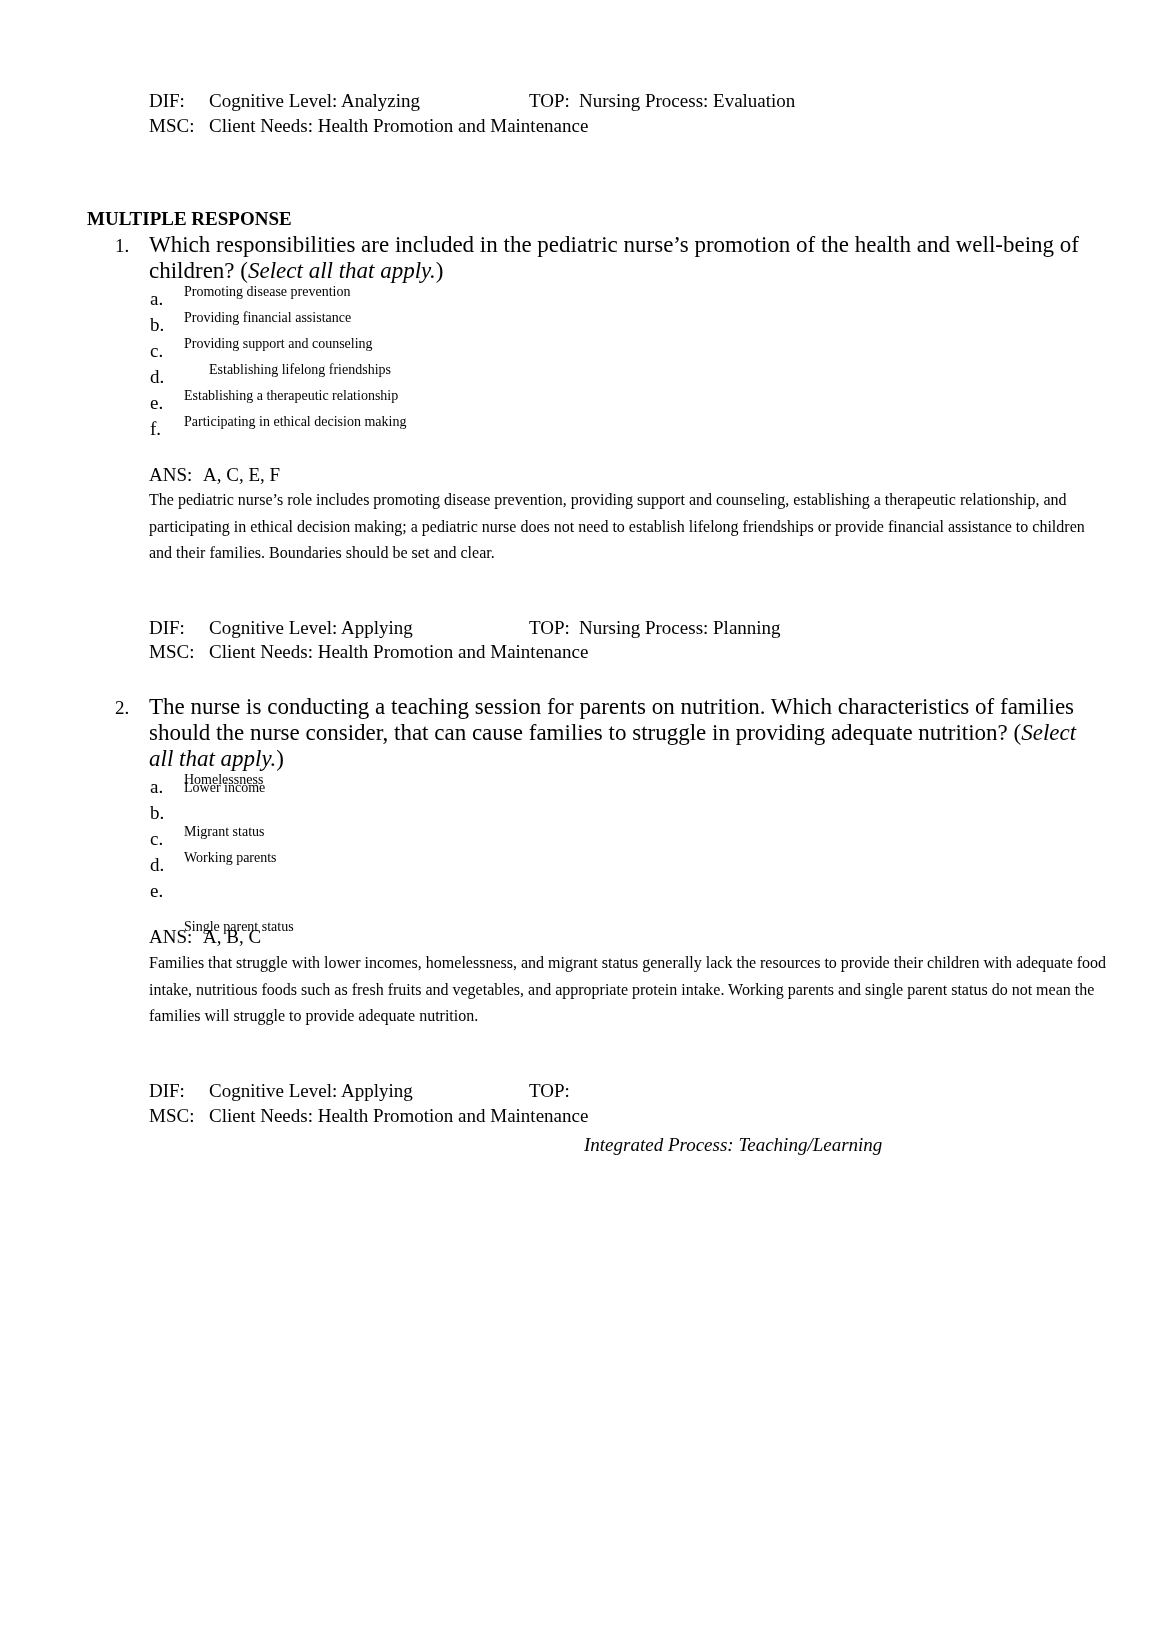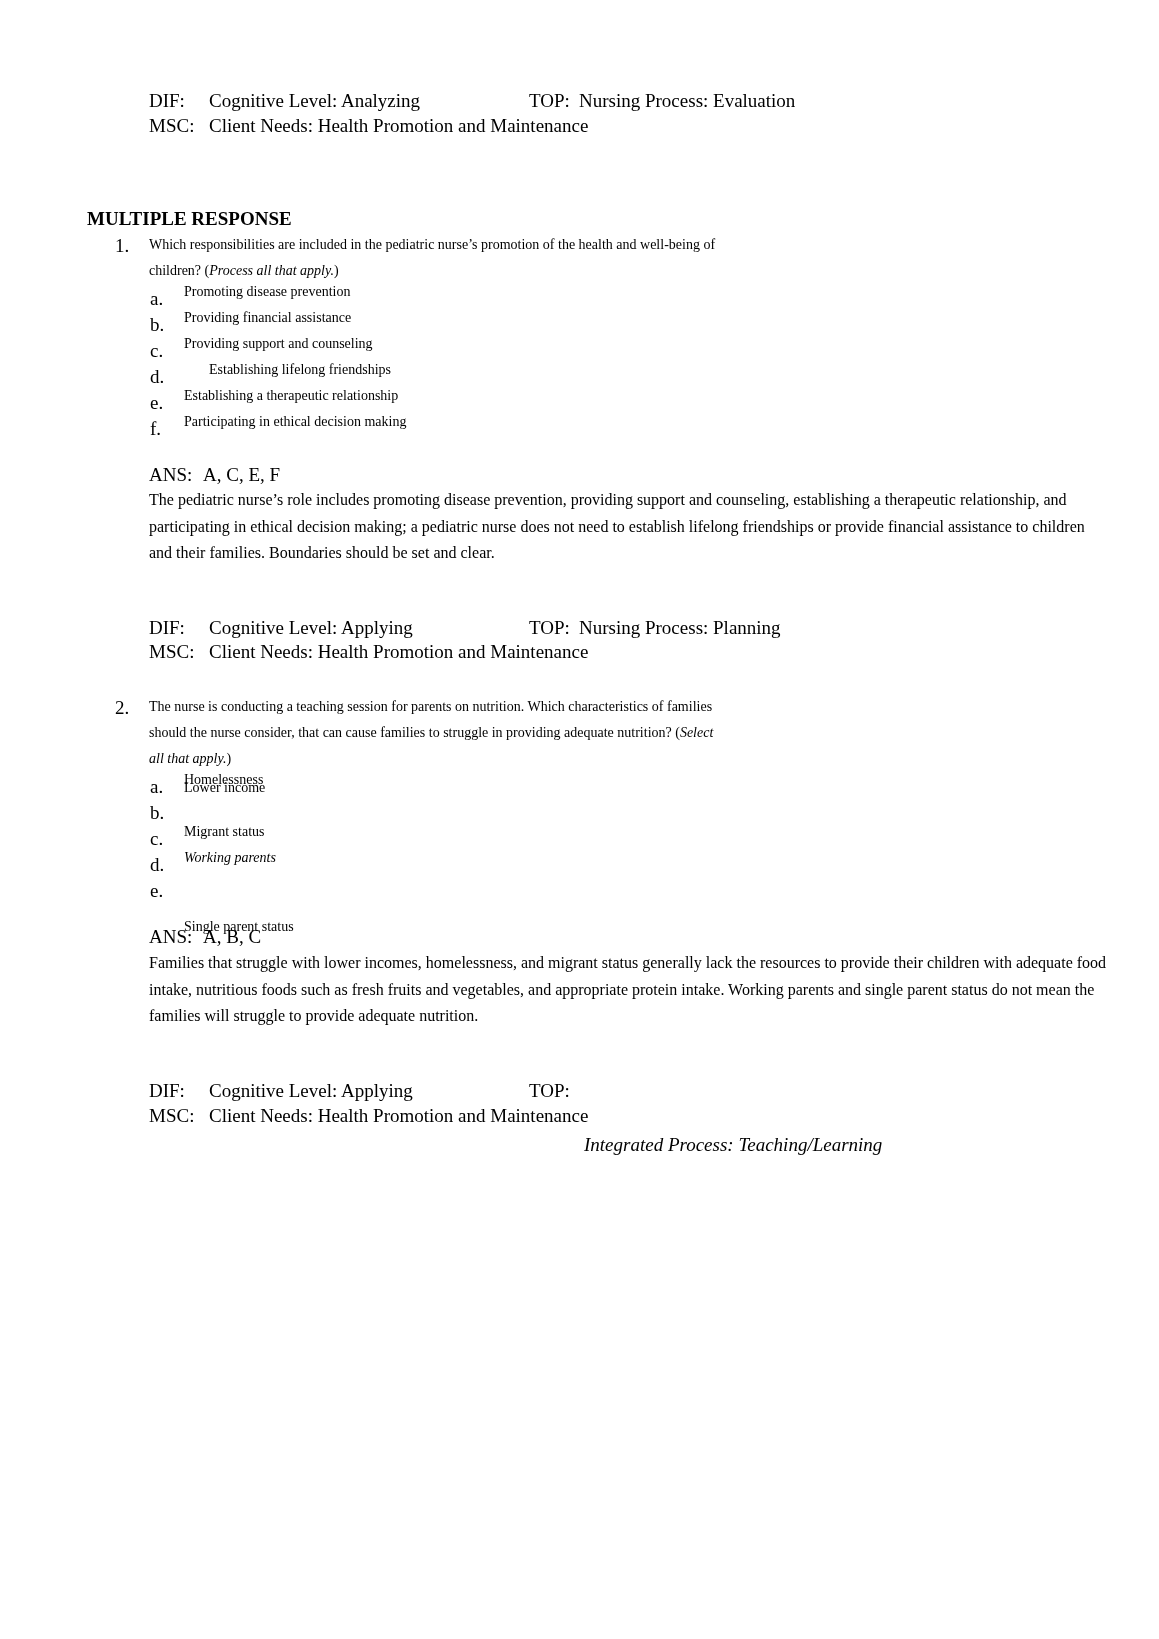--- a/index.html
+++ b/index.html
@@ -2,21 +2,21 @@
 <html><head>
 <meta charset="utf-8">
 <style>
   html, body { margin: 0; padding: 0; background: #ffffff; }
   body {
     width: 1159px; height: 1639px; position: relative; overflow: hidden;
     font-family: "Liberation Serif", "DejaVu Serif", serif; color: #000;
   }
   .abs { position: absolute; white-space: nowrap; }
   .meta { font-size: 19px; line-height: 24px; }
-  .q { font-size: 14px; line-height: 26px; }
+  .q { font-size: 23px; line-height: 26px; }
   .small { font-size: 19px; }
   .hdr { font-size: 19px; font-weight: bold; }
   .para { position: absolute; left: 149px; width: 960px; font-size: 16px; line-height: 26.5px; }
   .opt-letter { position: absolute; font-size: 19px; }
   .opt-text { position: absolute; font-size: 14px; white-space: nowrap; }
   i { font-style: italic; }
 </style>
 </head>
 <body>
 
@@ -27,21 +27,21 @@
   <span class="abs meta" style="left:579px;top:89px;">Nursing Process: Evaluation</span>
   <span class="abs meta" style="left:149px;top:114px;">MSC:</span>
   <span class="abs meta" style="left:209px;top:114px;">Client Needs: Health Promotion and Maintenance</span>
 </div>
 
 <div class="abs hdr" style="left:87px;top:183px;margin-top:25px;">MULTIPLE RESPONSE</div>
 
 <div>
   <span class="abs small" style="left:115px;top:235px;">1.</span>
   <span class="abs q" style="left:149px;top:232px;">Which responsibilities are included in the pediatric nurse’s promotion of the health and well-being of</span>
-  <span class="abs q" style="left:149px;top:258px;"><span>children? (</span><i>Process all that apply.</i><span>)</span></span>
+  <span class="abs q" style="left:149px;top:258px;"><span>children? (</span><i>Select all that apply.</i><span>)</span></span>
 
   <div>
     <div>
         <span class="opt-letter" style="left:150px;top:288px;">a.</span>
         <span class="opt-text" style="left:184px;top:284px;">Promoting disease prevention</span>
       </div>
     <div>
         <span class="opt-letter" style="left:150px;top:314px;">b.</span>
         <span class="opt-text" style="left:184px;top:310px;">Providing financial assistance</span>
       </div>
@@ -89,21 +89,21 @@
     <div>
         <span class="opt-letter" style="left:150px;top:802px;">b.</span>
         <span class="opt-text" style="left:184px;top:780px;">Lower income</span>
       </div>
     <div>
         <span class="opt-letter" style="left:150px;top:828px;">c.</span>
         <span class="opt-text" style="left:184px;top:824px;font-family:Liberation Serif, serif;">Migrant status</span>
       </div>
     <div>
         <span class="opt-letter" style="left:150px;top:854px;">d.</span>
-        <span class="opt-text" style="left:184px;top:850px;font-style:italic;">Working parents</span>
+        <span class="opt-text" style="left:184px;top:850px;">Working parents</span>
       </div>
     <div>
         <span class="opt-letter" style="left:150px;top:880px;">e.</span>
         <span class="opt-text" style="left:184px;top:876px;margin-top:43px;">Single parent status</span>
       </div>
   </div>
 
   <span class="abs meta" style="left:149px;top:925px;">ANS:</span>
   <span class="abs meta" style="left:203px;top:925px;">A, B, C</span>
   <div class="para" style="top:950px;">Families that struggle with lower incomes, homelessness, and migrant status generally lack the resources to provide their children with adequate food intake, nutritious foods such as fresh fruits and vegetables, and appropriate protein intake. Working parents and single parent status do not mean the families will struggle to provide adequate nutrition.</div>

